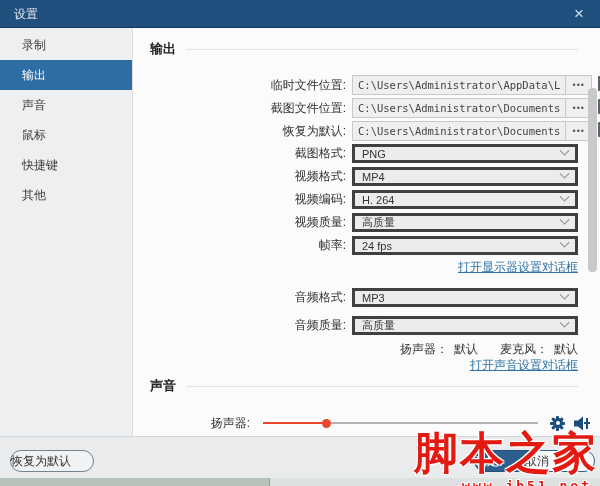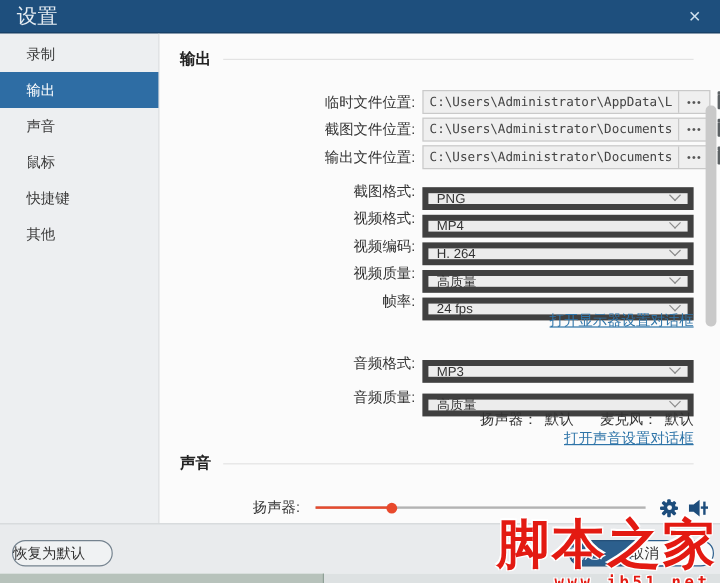--- a/index.html
+++ b/index.html
@@ -1,21 +1,21 @@
 <!DOCTYPE html>
 <html><head>
 <meta charset="utf-8">
 <style>
   * { margin:0; padding:0; box-sizing:border-box; }
   html,body { width:600px; height:486px; font-family:"Liberation Sans",sans-serif; }
   .window { position:relative; width:600px; height:486px; background:#fbfbfb; overflow:hidden; }
 
   
   .titlebar { position:absolute; left:0; top:0; width:600px; height:28px; background:#1e4f7d; border-bottom:1px solid #16395c; }
-  .titlebar .title { position:absolute; left:14px; top:0; line-height:28px; font-size:17px; color:#e6edf3; }
+  .titlebar .title { position:absolute; left:14px; top:0; line-height:28px; font-size:12px; color:#e6edf3; }
   .close-btn { position:absolute; right:6px; top:0; width:30px; height:28px; text-align:center; line-height:27px; font-size:17px; color:#cfe0ee; cursor:default; }
 
   
   .sidebar { position:absolute; left:0; top:28px; width:133px; height:408px; background:#edeff1; border-right:1px solid #d9dbdd; padding-top:2px; }
   .side-item { height:30px; line-height:30px; padding-left:22px; font-size:12px; color:#3a3a3a; }
   .side-item.selected { background:#2e6da4; color:#ffffff; }
 
   
   .main { position:absolute; left:133px; top:28px; width:467px; height:408px; background:#fbfbfb; }
   .sec-head { position:absolute; left:17px; width:428px; display:flex; align-items:center; gap:10px; }
@@ -25,21 +25,21 @@
   .row { position:absolute; left:17px; width:428px; display:flex; align-items:center; }
   .row-label { width:202px; padding-right:6px; text-align:right; font-size:12px; color:#333; flex:none; }
 
   .pathctl { flex:1; display:flex; align-items:center; }
   .pathfield { flex:1; display:flex; height:20px; background:#efefef; border:1px solid #c9c9c9; }
   .pathtext { flex:1; font-family:"DejaVu Sans Mono",monospace; font-size:10.5px; color:#444; line-height:18px; padding:0 5px; overflow:hidden; white-space:nowrap; }
   .morebtn { width:26px; border-left:1px solid #c9c9c9; text-align:center; font-size:9px; letter-spacing:1px; color:#555; line-height:18px; }
   .folder-icon { width:17px; height:12px; background:#5c6164; border-radius:1px; position:relative; margin-left:6px; flex:none; }
   .folder-icon::before { content:""; position:absolute; top:-3px; left:0; width:7px; height:3px; background:#5c6164; border-radius:1px 1px 0 0; }
 
-  .dropdown { flex:1; height:19px; background:#ececec; border:5px solid #404040; display:flex; align-items:center; padding:0 7px; font-size:11px; color:#333;margin-top:12px; }
+  .dropdown { flex:1; height:19px; background:#ececec; border:3px solid #404040; display:flex; align-items:center; padding:0 7px; font-size:11px; color:#333; }
   .chev { margin-left:auto; width:7px; height:7px; border-right:1.5px solid #8a8a8a; border-bottom:1.5px solid #8a8a8a; transform:rotate(45deg) translate(-2px,-2px); }
 
   .link { position:absolute; right:22px; font-size:12px; color:#2e74a8; text-decoration:underline; }
   .devices { position:absolute; right:22px; font-size:12px; color:#333; }
   .devices span { margin-left:6px; }
   .devices .gap { margin-left:22px; }
 
   
   .slider-row { position:absolute; left:17px; top:385px; width:428px; height:20px; display:flex; align-items:center; }
   .slider-label { width:100px; text-align:right; font-size:12px; color:#333; flex:none; }
@@ -114,21 +114,21 @@
       <span class="pathctl">
         <span class="pathfield">
           <span class="pathtext">C:\Users\Administrator\Documents</span>
           <span class="morebtn">•••</span>
         </span>
         <span class="folder-icon"></span>
       </span>
     </div>
 
     <div class="row" style="top:93px;">
-      <span class="row-label">输出文件位置:</span>
+      <span class="row-label">恢复为默认:</span>
       <span class="pathctl">
         <span class="pathfield">
           <span class="pathtext">C:\Users\Administrator\Documents</span>
           <span class="morebtn">•••</span>
         </span>
         <span class="folder-icon"></span>
       </span>
     </div>
 
     <div class="row" style="top:116px;">

